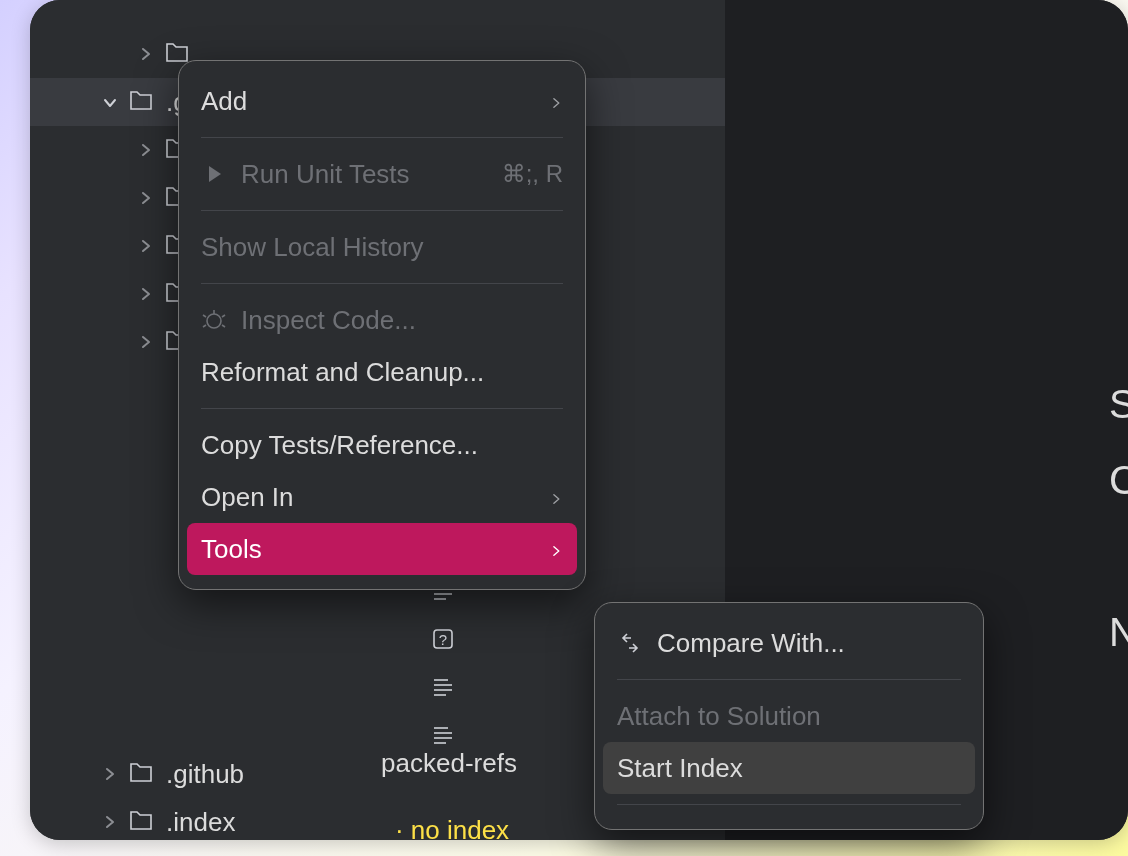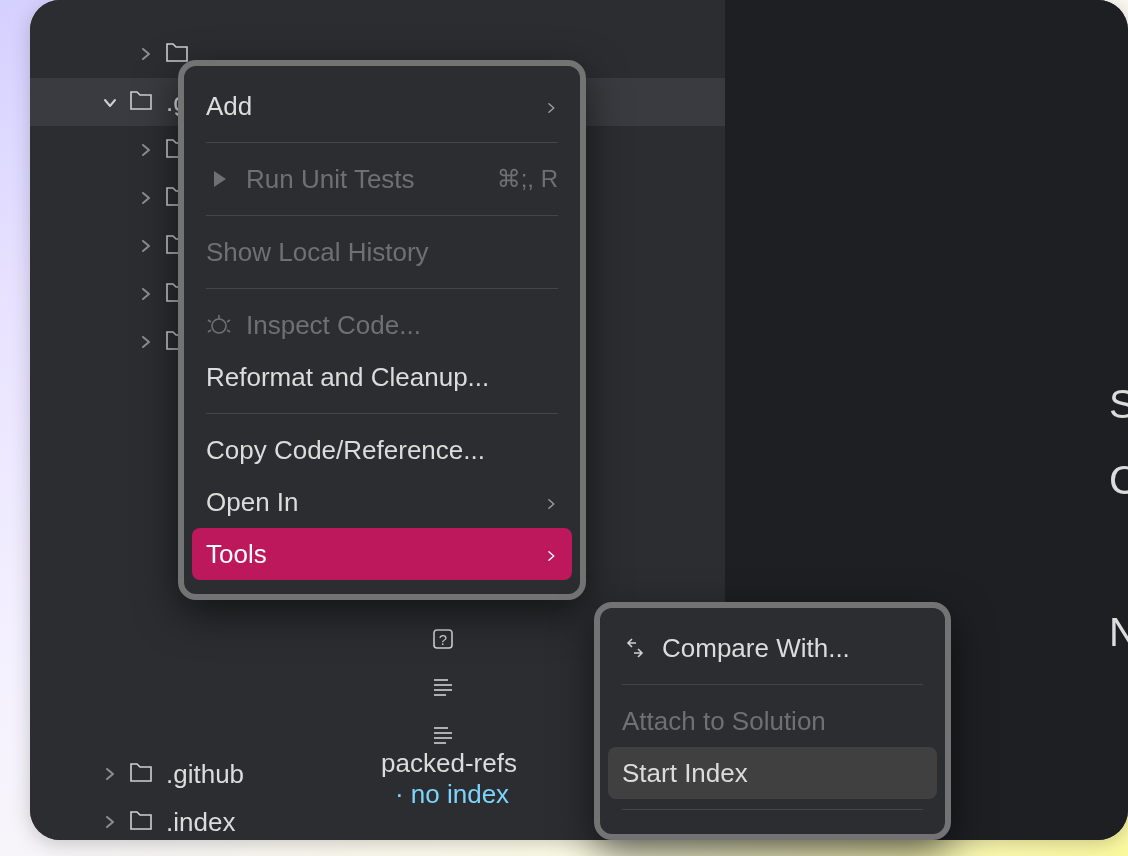--- a/index.html
+++ b/index.html
@@ -73,40 +73,40 @@
   .chevron svg { display:block; }
   .chevron.blank { visibility:hidden; }
   .icon {
     width: 26px;
     height: 26px;
     margin-right: 12px;
     flex-shrink: 0;
   }
   .folder-path { stroke:#ced0d6; fill:none; stroke-width:1.6; }
   .file-lines { stroke:#ced0d6; stroke-width:1.6; }
-  .noindex { color:#7dd3fc; font-size:26px; margin-left:6px; }
+  .noindex { color:#fde047; font-size:26px; margin-left:6px;margin-top:36px; }
   .editor-labels {
     color:#dcdcdc;
     font-size:40px;
     line-height:76px;
     position:absolute;
     right:-10px;
     top:366px;
   }
   
   .ctx {
     position: absolute;
     background:#2b2d30;
-    border:6px solid #737373;
+    border:1px solid #737373;
     border-radius:18px;
     box-shadow:0 14px 40px rgba(0,0,0,0.55);
     padding:14px 0;
   }
   .ctx-main { left:178px; top:60px; width:408px; }
-  .ctx-sub  { left:594px; top:602px; width:357px; }
+  .ctx-sub  { left:594px; top:602px; width:390px; }
   .ctx-item {
     display:flex;
     align-items:center;
     height:52px;
     padding:0 22px;
     font-size:26px;
     color:#dcdcdc;
   }
   .ctx-item .label { flex:1; }
   .ctx-item.disabled { color:#6e7075; }
@@ -362,21 +362,21 @@
           <line x1="21" y1="18" x2="24" y2="20" stroke="#6e7075" stroke-width="1.6"></line>
         </svg>
     </span>
     <span class="label">Inspect Code...</span>
   </div>
   <div class="ctx-item">
     <span class="label">Reformat and Cleanup...</span>
   </div>
   <div class="ctx-sep"></div>
   <div class="ctx-item">
-    <span class="label">Copy Code/Reference...</span>
+    <span class="label">Copy Tests/Reference...</span>
   </div>
   <div class="ctx-item">
     <span class="label">Open In</span>
     <span class="submenu-arrow"><svg width="14" height="14" viewBox="0 0 20 20">
           <path d="M7 4l7 6-7 6" stroke="#9d9fa3" stroke-width="2" fill="none" stroke-linecap="round" stroke-linejoin="round"></path>
         </svg></span>
   </div>
   <div class="ctx-item selected">
     <span class="label">Tools</span>
     <span class="submenu-arrow"><svg width="14" height="14" viewBox="0 0 20 20">

